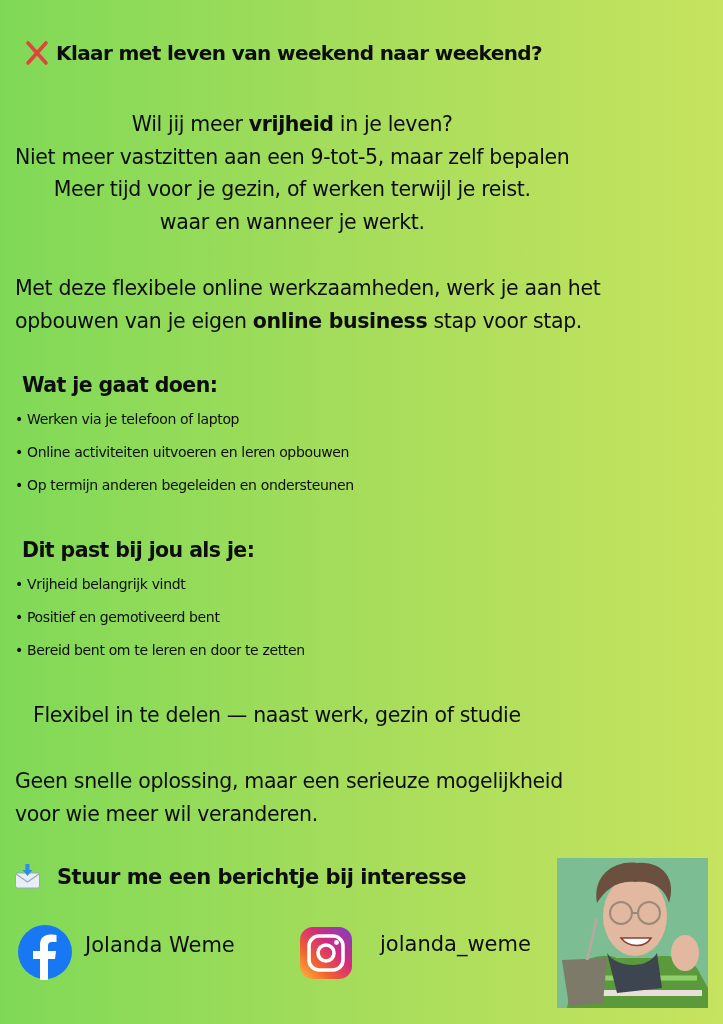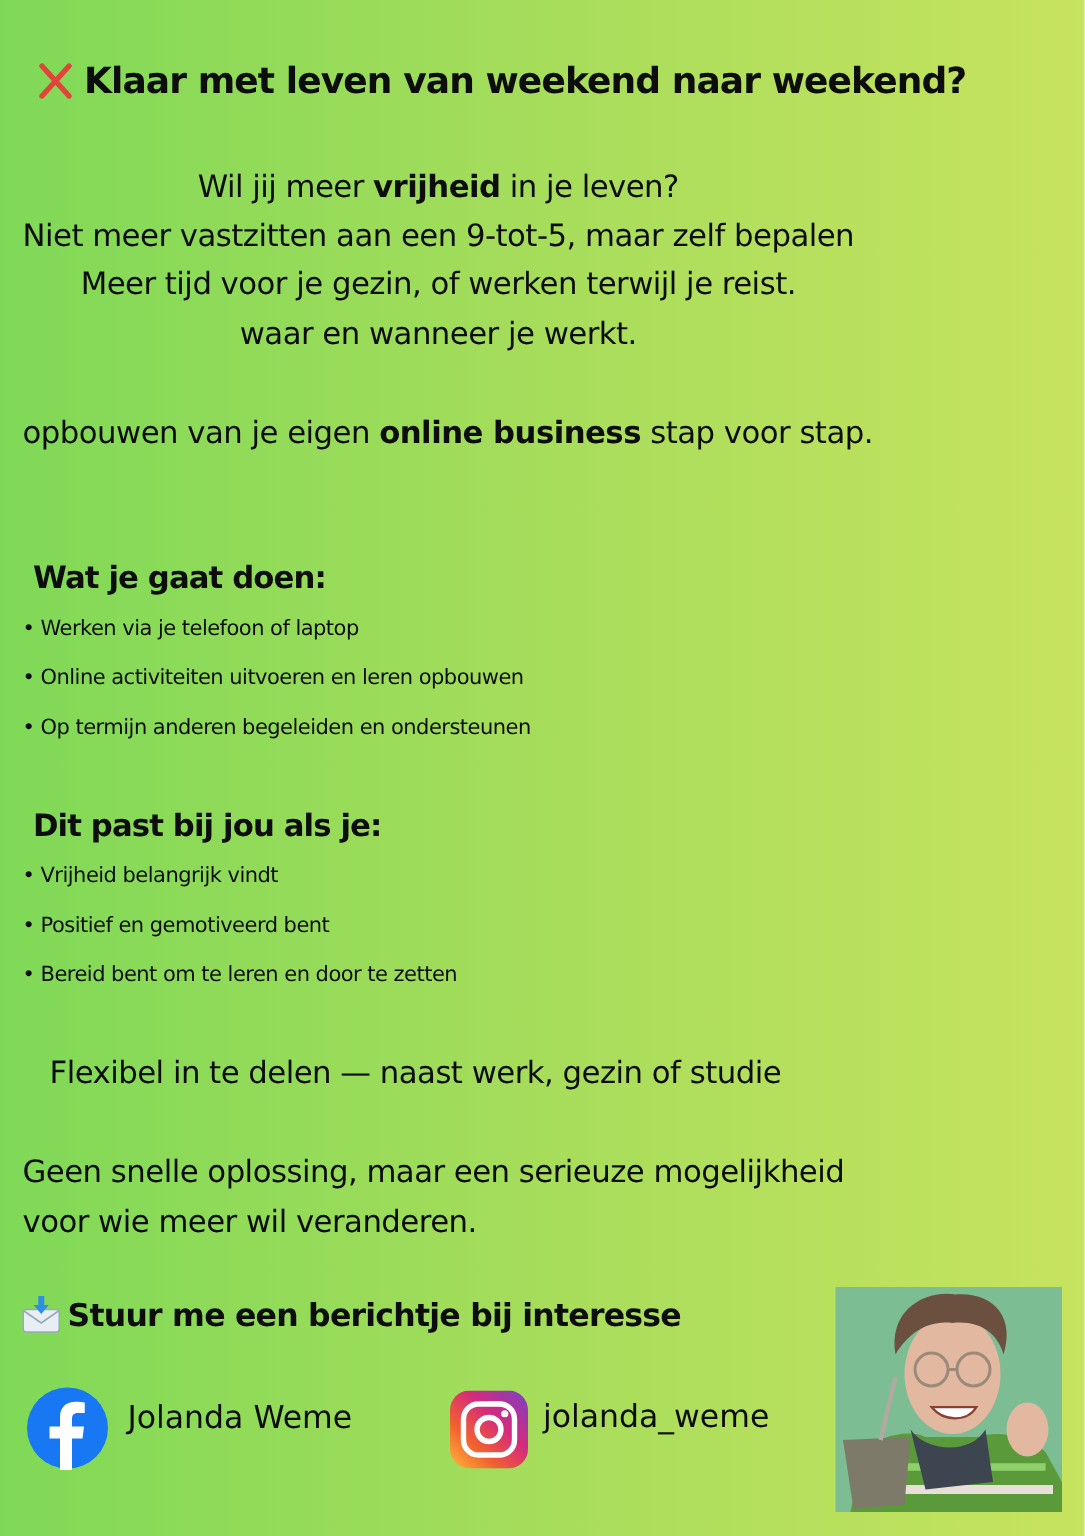--- a/index.html
+++ b/index.html
@@ -6,32 +6,32 @@
     html, body { width: 723px; height: 1024px; overflow: hidden; }
     body {
       background: linear-gradient(90deg, #7fd957 0%, #a6dd5b 50%, #c7e35f 100%);
       font-family: "DejaVu Sans", sans-serif;
       color: #0d0d0d;
       position: relative;
     }
     .abs { position: absolute; white-space: nowrap; }
     .title {
       left: 24px; top: 40px;
-      font-size: 24px; font-weight: bold; letter-spacing: -0.6px;
+      font-size: 20px; font-weight: bold; letter-spacing: -0.6px;
       display: flex; align-items: center; gap: 6px;
     }
     .x-icon { width: 26px; height: 26px; display: inline-block; }
     .body-text { font-size: 20.5px; line-height: 32.5px; letter-spacing: -0.35px; }
     .body-text b { font-weight: bold; }
     .heading { font-size: 20.5px; font-weight: bold; letter-spacing: -0.6px; }
     .list { font-size: 14px; line-height: 33px; letter-spacing: -0.35px; }
     .list-item::before { content: "• "; }
     .contact {
       left: 14px; top: 864px; font-size: 21px; font-weight: bold;
-      letter-spacing: -0.5px; display: flex; align-items: center; gap: 4px;
+      letter-spacing: -0.5px; display: flex; align-items: center; gap: 16px;
     }
     .social { display: flex; align-items: center; font-size: 21px; letter-spacing: 0px; }
     .photo {
       left: 557px; top: 858px; width: 151px; height: 150px;
       background: #7fbf94; overflow: hidden;
     }
   </style>
 </head>
 <body>
 
@@ -43,20 +43,21 @@
 </div>
 
 <div class="abs body-text" style="left:15px; top:108px;text-align:center;">
   <div><span>Wil jij meer </span><b>vrijheid</b><span> in je leven?</span></div>
   <div>Niet meer vastzitten aan een 9-tot-5, maar zelf bepalen</div>
   <div>Meer tijd voor je gezin, of werken terwijl je reist.</div>
   <div>waar en wanneer je werkt.</div>
 </div>
 
 <div class="abs body-text" style="left:15px; top:272px;">
+  <div>Met deze flexibele online werkzaamheden, werk je aan het</div>
   <div><span>opbouwen van je eigen </span><b>online business</b><span> stap voor stap.</span></div>
 </div>
 
 <div class="abs heading" style="left:22px; top:373px;">Wat je gaat doen:</div>
 <div class="abs list" style="left:15px; top:403px;">
   <div class="list-item">Werken via je telefoon of laptop</div>
   <div class="list-item">Online activiteiten uitvoeren en leren opbouwen</div>
   <div class="list-item">Op termijn anderen begeleiden en ondersteunen</div>
 </div>
 
@@ -100,21 +101,21 @@
         <stop offset="0.3" stop-color="#f2622e"></stop>
         <stop offset="0.6" stop-color="#d62b7a"></stop>
         <stop offset="1" stop-color="#7a3fc8"></stop>
       </linearGradient>
     </defs>
     <rect x="0" y="0" width="52" height="52" rx="13" fill="url(#ig)"></rect>
     <rect x="9" y="9" width="34" height="34" rx="10" fill="none" stroke="#fff" stroke-width="3.6"></rect>
     <circle cx="26" cy="26" r="8" fill="none" stroke="#fff" stroke-width="3.6"></circle>
     <circle cx="36.5" cy="15.5" r="2.4" fill="#fff"></circle>
   </svg>
-  <span style="margin-left:10px; margin-top:-18px;">jolanda_weme</span>
+  <span style="margin-left:28px; margin-top:-18px;">jolanda_weme</span>
 </div>
 
 <div class="abs photo">
   <svg width="151" height="150" viewBox="0 0 151 150">
     <rect width="151" height="150" fill="#7dbd93"></rect>
 
     <path d="M10 150 L18 110 C30 98 50 95 60 100 L95 100 C110 95 130 100 140 110 L151 130 L151 150 Z" fill="#5a9a3a"></path>
     <path d="M20 120 L140 120" stroke="#8fd06a" stroke-width="5"></path>
     <path d="M15 135 L145 135" stroke="#e8e0d8" stroke-width="6"></path>
 

